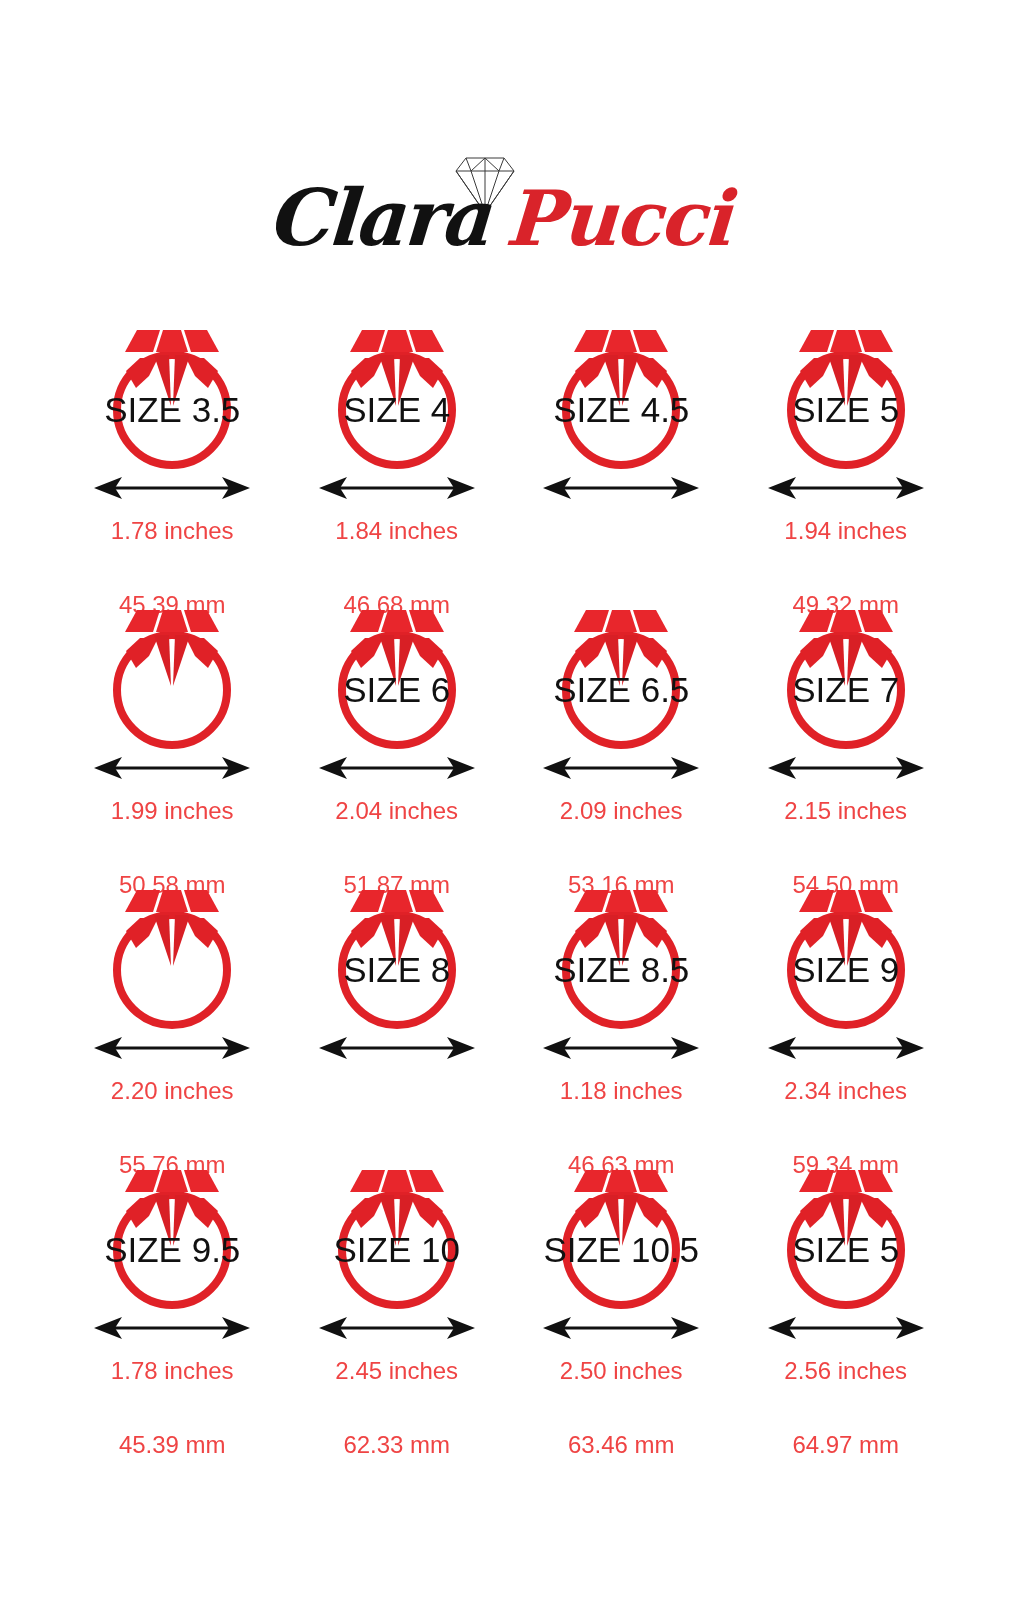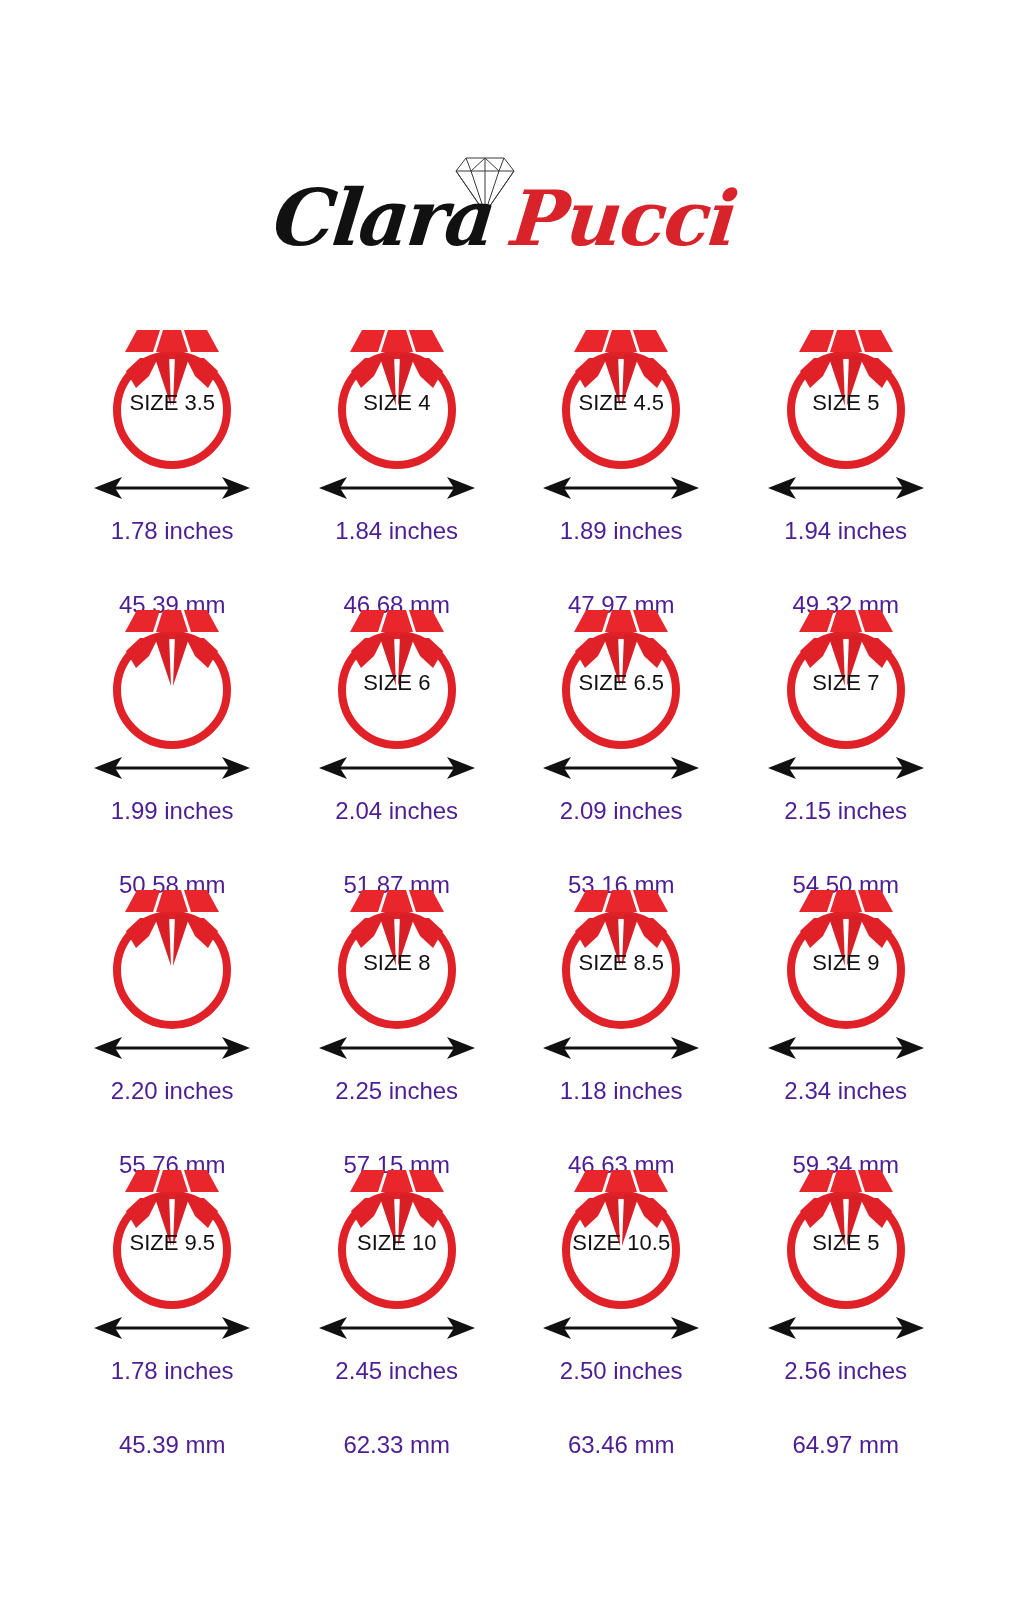--- a/index.html
+++ b/index.html
@@ -93,21 +93,21 @@
   }
   .ring-svg { display: block; }
 
   .size-label {
     position: absolute;
     left: 0;
     right: 0;
     top: 90px;
     text-align: center;
     font-family: "Liberation Sans", sans-serif;
-    font-size: 22px;
+    font-size: 35px;
     font-weight: 400;
     color: #111111;
     letter-spacing: 0px;
     white-space: nowrap;
   }
 
   .arrow-wrap {
     position: absolute;
     left: 50%;
     top: 175px;
@@ -118,21 +118,21 @@
 
   .measure {
     position: absolute;
     left: 0;
     right: 0;
     top: 216px;
     text-align: center;
     font-family: "Liberation Sans", sans-serif;
     font-size: 24px;
     line-height: 29px;
-    color: #4c1d95;
+    color: #ef4444;
     white-space: nowrap;
   }
   .measure .mm { display: block; margin-top: 45px; }
 </style>
 </head>
 <body>
 
 <div class="logo-block">
   <div class="logo-inner">
 
@@ -261,24 +261,20 @@
     <div class="size-label">SIZE 4.5</div>
 
     <div class="arrow-wrap">
       <svg width="160" height="26" viewBox="0 0 160 26">
         <line x1="22" y1="13" x2="138" y2="13" stroke="#111111" stroke-width="3"></line>
         <path d="M2 13 L30 2 L23 13 L30 24 Z" fill="#111111"></path>
         <path d="M158 13 L130 2 L137 13 L130 24 Z" fill="#111111"></path>
       </svg>
     </div>
 
-    <div class="measure">
-      <span class="in">1.89 inches</span>
-      <span class="mm">47.97 mm</span>
-    </div>
 
   </div>
 
   <div class="cell">
 
     <div class="ring-wrap">
       <svg class="ring-svg" width="160" height="158" viewBox="0 0 160 158">
 
         <circle cx="80" cy="96" r="55" fill="none" stroke="#e02127" stroke-width="8"></circle>
 
@@ -539,24 +535,20 @@
     <div class="size-label">SIZE 8</div>
 
     <div class="arrow-wrap">
       <svg width="160" height="26" viewBox="0 0 160 26">
         <line x1="22" y1="13" x2="138" y2="13" stroke="#111111" stroke-width="3"></line>
         <path d="M2 13 L30 2 L23 13 L30 24 Z" fill="#111111"></path>
         <path d="M158 13 L130 2 L137 13 L130 24 Z" fill="#111111"></path>
       </svg>
     </div>
 
-    <div class="measure">
-      <span class="in">2.25 inches</span>
-      <span class="mm">57.15 mm</span>
-    </div>
 
   </div>
 
   <div class="cell">
 
     <div class="ring-wrap">
       <svg class="ring-svg" width="160" height="158" viewBox="0 0 160 158">
 
         <circle cx="80" cy="96" r="55" fill="none" stroke="#e02127" stroke-width="8"></circle>
 

